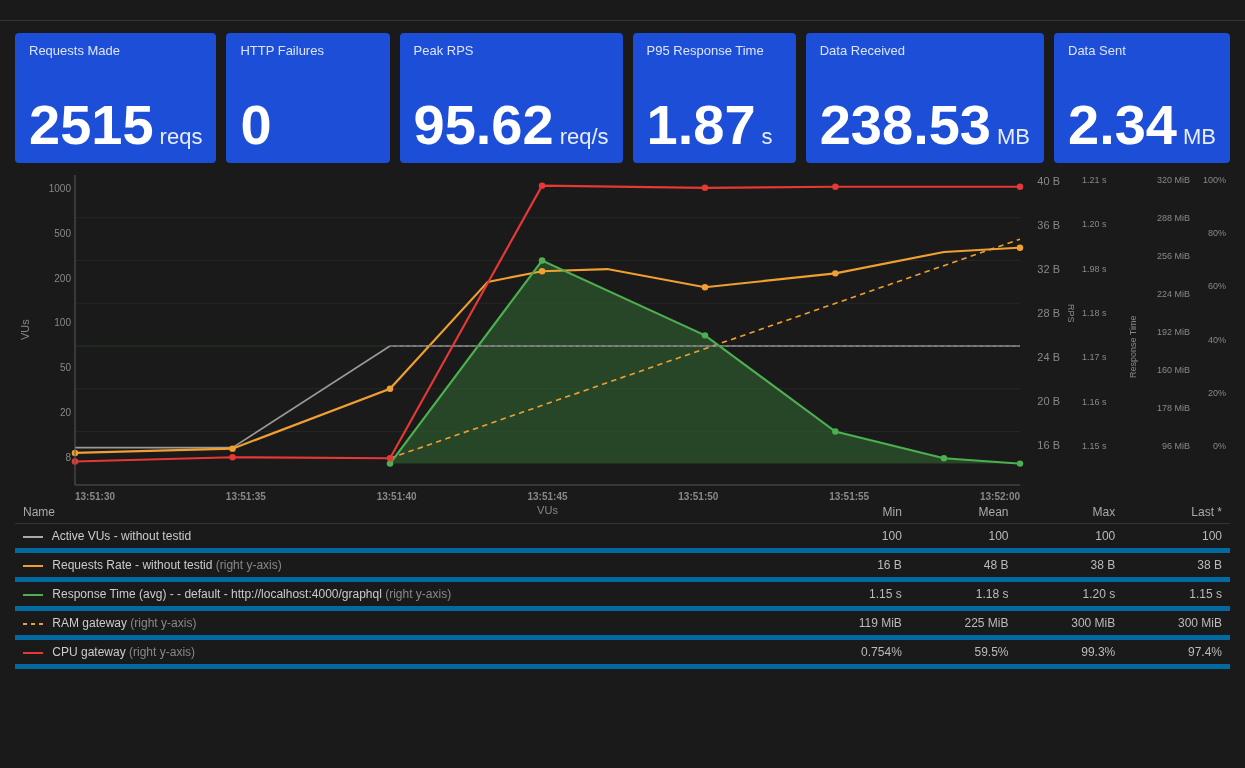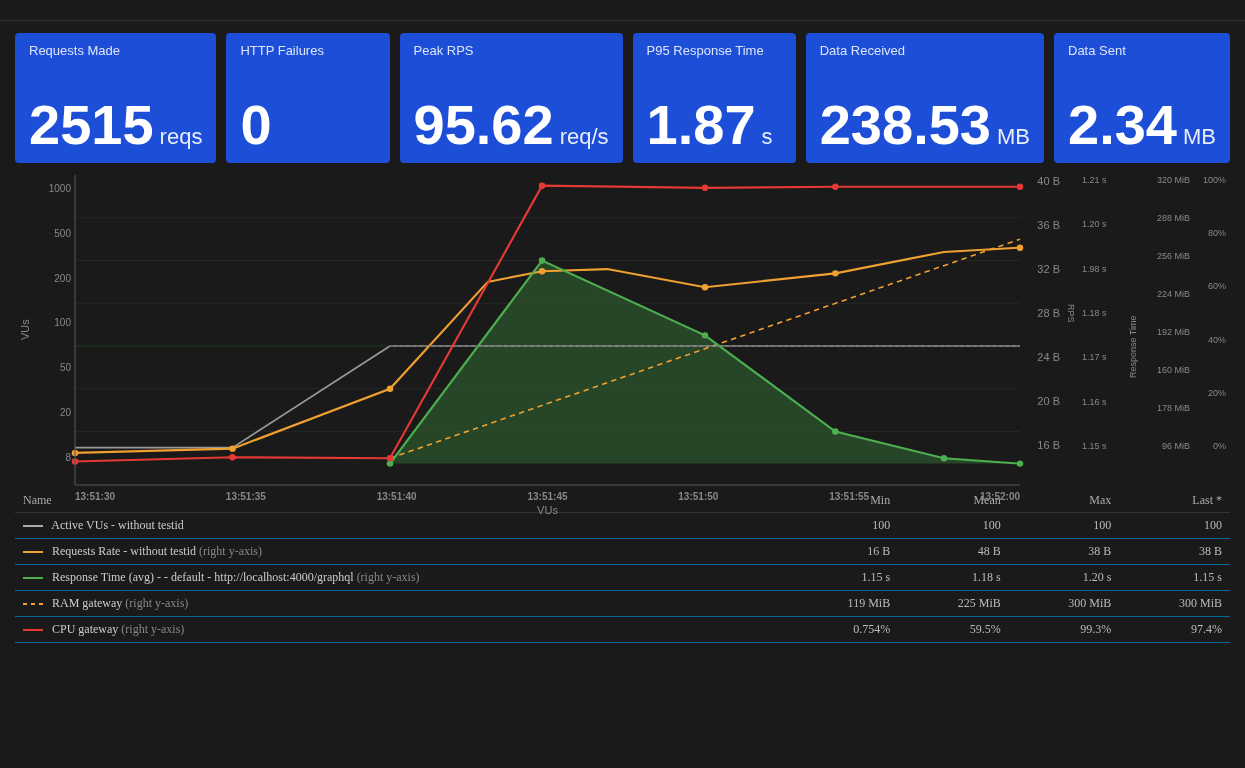--- a/index.html
+++ b/index.html
@@ -107,39 +107,38 @@
       width: 40px;
       text-align: right;
       font-size: 10px;
       color: #888;
     }
 
     .legend-table {
       width: 100%;
       border-collapse: collapse;
       font-size: 12px;
-      margin-top: 4px;
-      font-family: Liberation Serif, serif;
+      margin-top: 16px;
     }
 
     .legend-table th {
       text-align: left;
       color: #aaa;
       padding: 4px 8px;
       border-bottom: 1px solid #333;
       font-weight: 500;
     }
 
     .legend-table th.right {
       text-align: right;
     }
 
     .legend-table td {
       padding: 5px 8px;
-      border-bottom: 1px solid #0369a1;
+      border-bottom: 5px solid #0369a1;
       color: #ccc;
     }
 
     .legend-table td.right {
       text-align: right;
       color: #bbb;
     }
 
     .chart-wrapper {
       display: flex;

